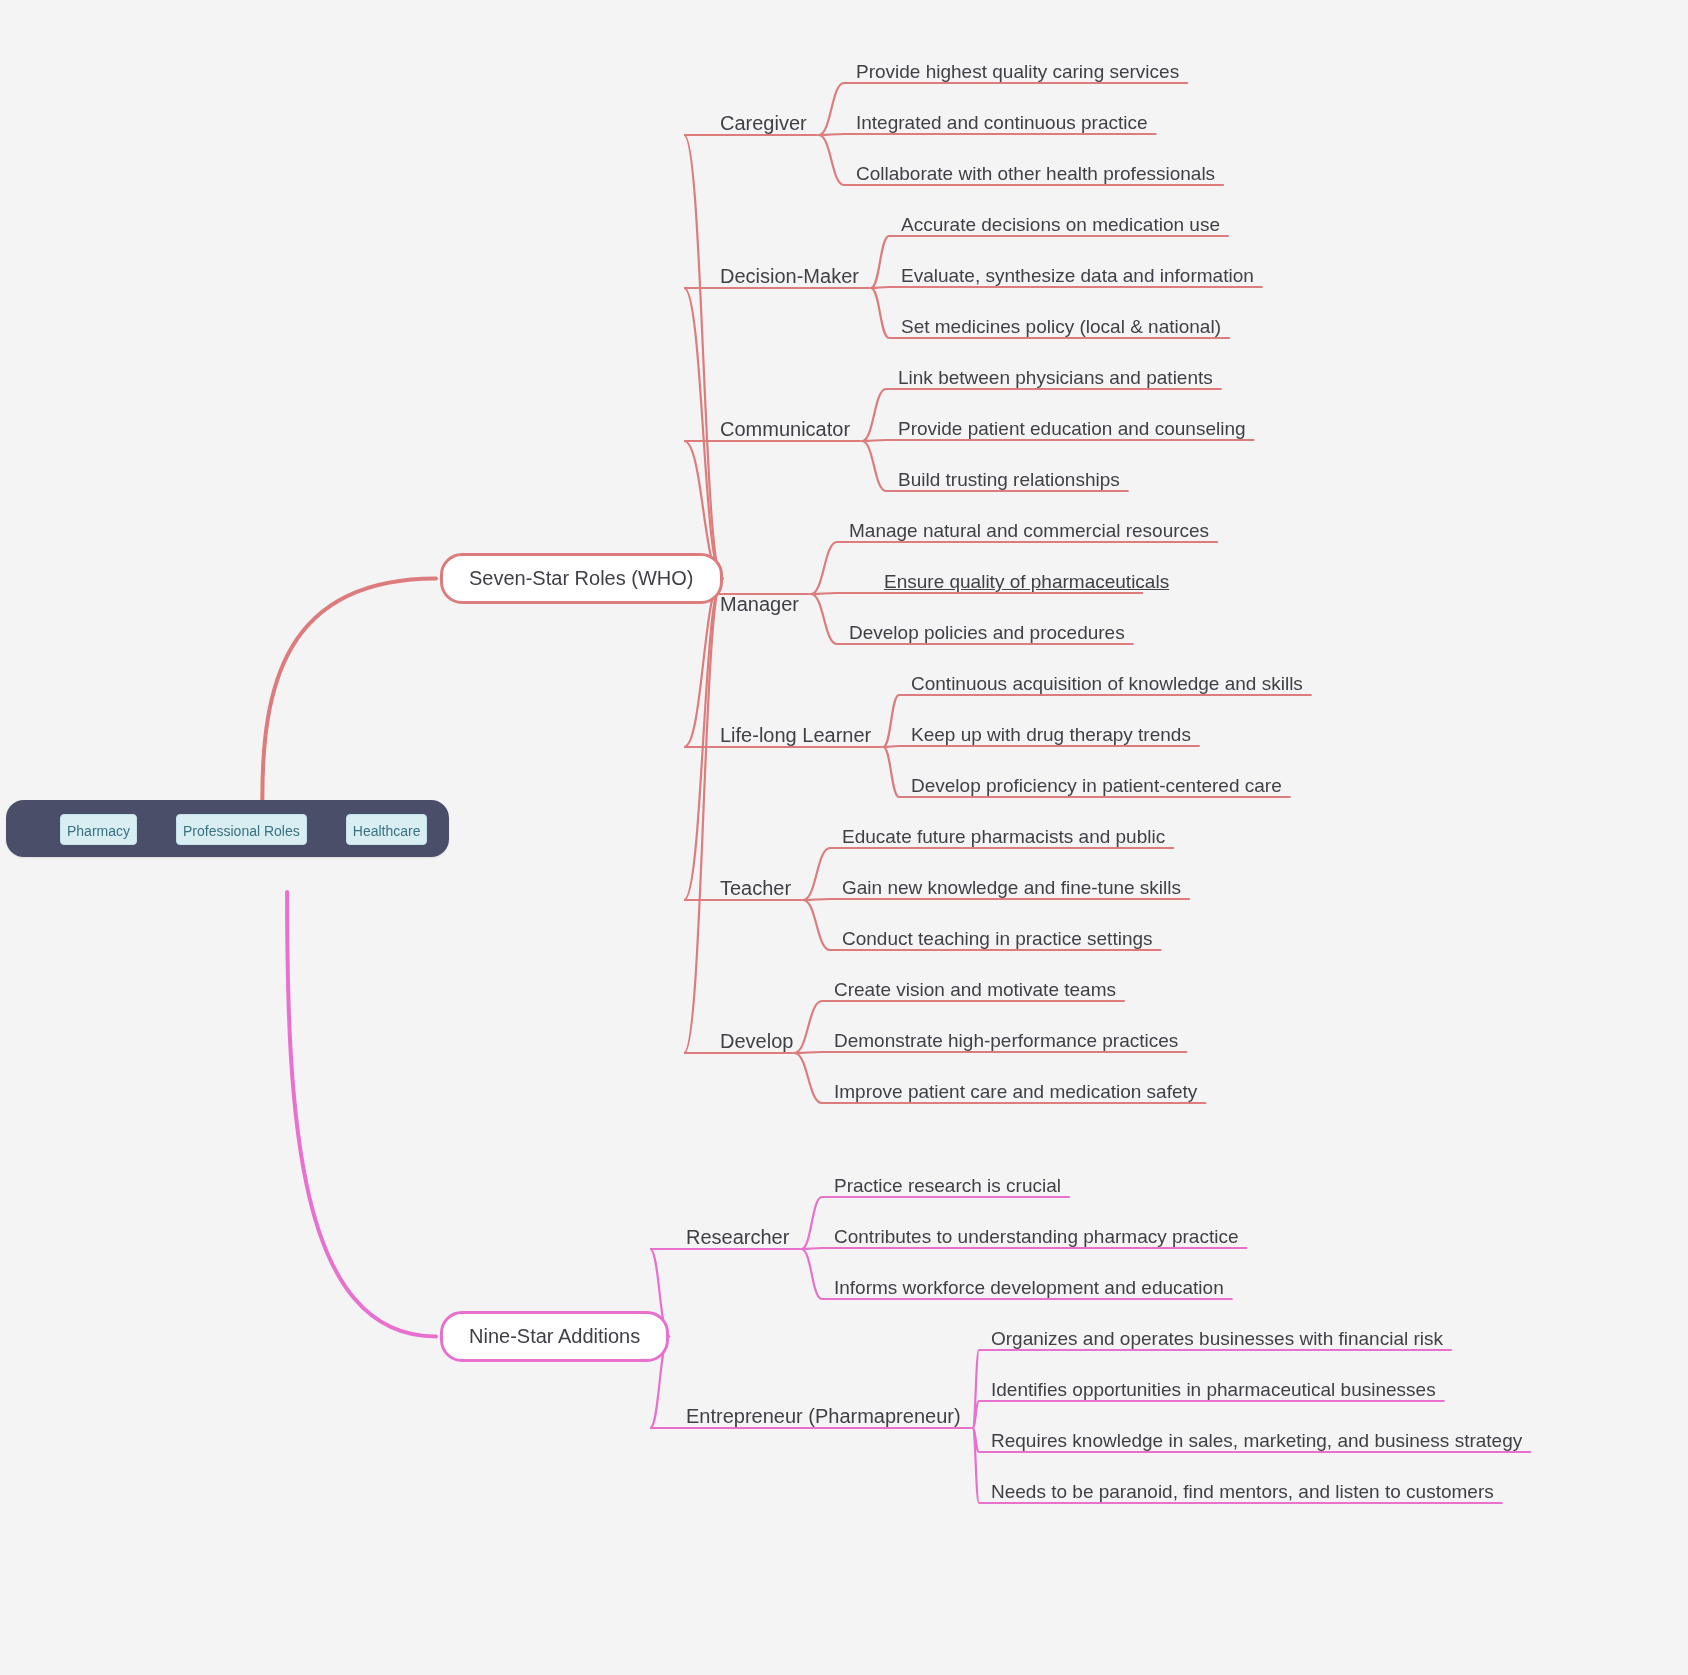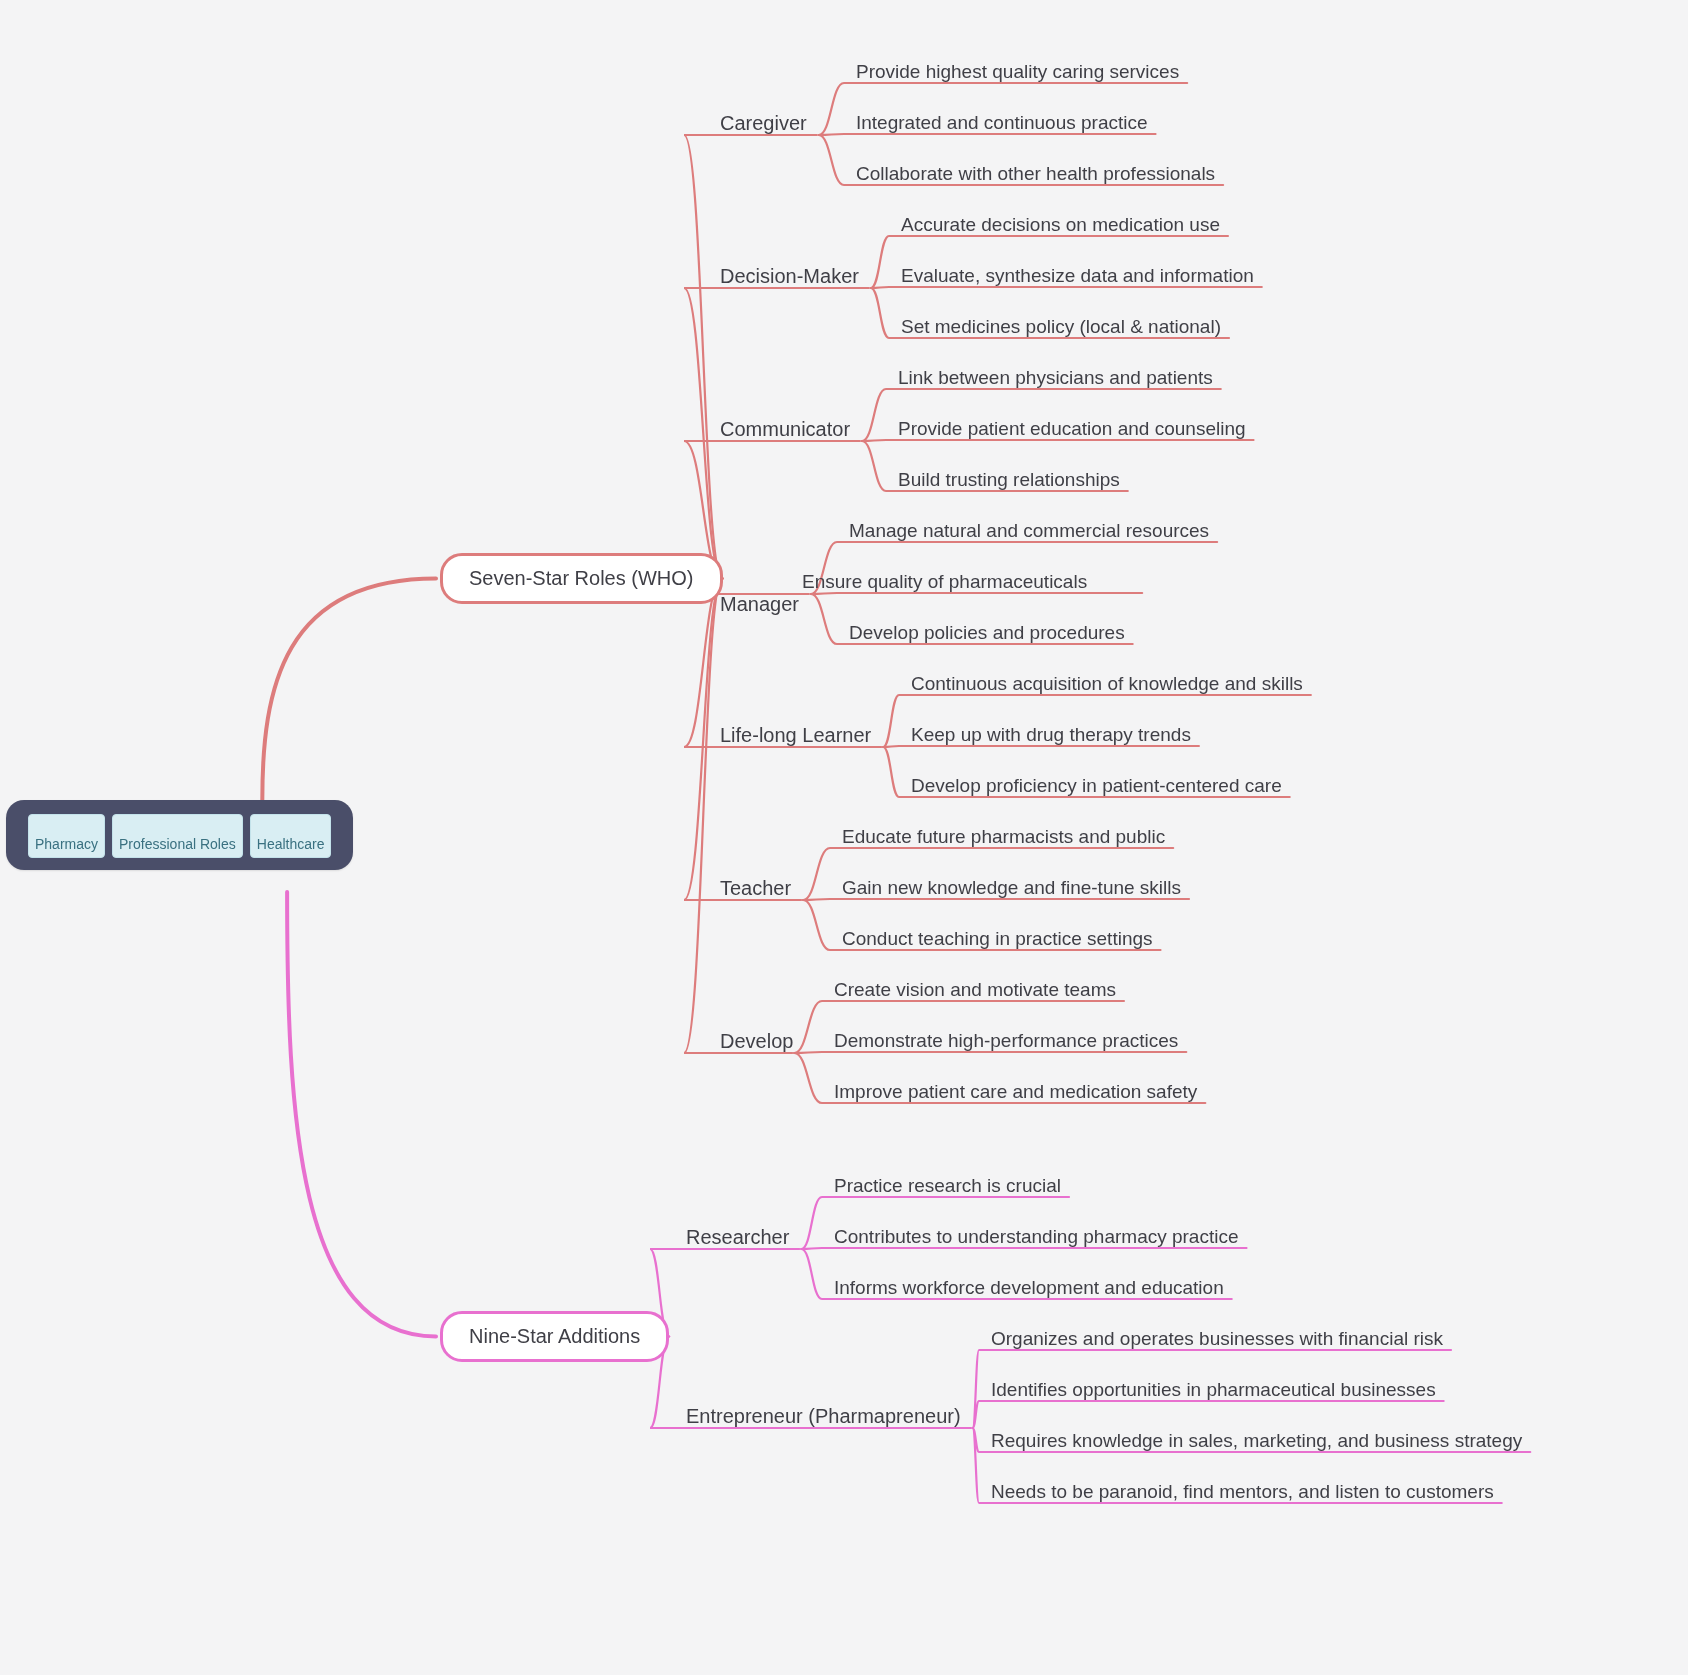--- a/index.html
+++ b/index.html
@@ -64,22 +64,23 @@
   .root-tags {
     display: flex;
     gap: 7px;
   }
   .tag {
     background: #d9eef3;
     color: #3a7181;
     border-radius: 4px;
     font-size: 14px;
     line-height: 1;
-    padding: 22px 6px 6px 6px;
+    padding: 9px 6px 6px 6px;
     border: 1px solid #c3e2ea;
+    margin-left: 32px;
   }
 
   
   .branch-node {
     background: #ffffff;
     border-radius: 22px;
     padding: 11px 26px;
     font-size: 20px;
     color: #3f3f46;
     border: 3px solid #dd7c7c;
@@ -220,21 +221,21 @@
   <div class="node leaf-node" style="left:892px; top:416px;">
     <span>Provide patient education and counseling</span>
   </div>
   <div class="node leaf-node" style="left:892px; top:467px;">
     <span>Build trusting relationships</span>
   </div>
 
   <div class="node leaf-node" style="left:843px; top:518px;">
     <span>Manage natural and commercial resources</span>
   </div>
-  <div class="node leaf-node" style="left:796px; top:569px;">
+  <div class="node leaf-node" style="left:878px; top:569px;text-decoration:underline;">
     <span>Ensure quality of pharmaceuticals</span>
   </div>
   <div class="node leaf-node" style="left:843px; top:620px;">
     <span>Develop policies and procedures</span>
   </div>
 
   <div class="node leaf-node" style="left:905px; top:671px;">
     <span>Continuous acquisition of knowledge and skills</span>
   </div>
   <div class="node leaf-node" style="left:905px; top:722px;">

